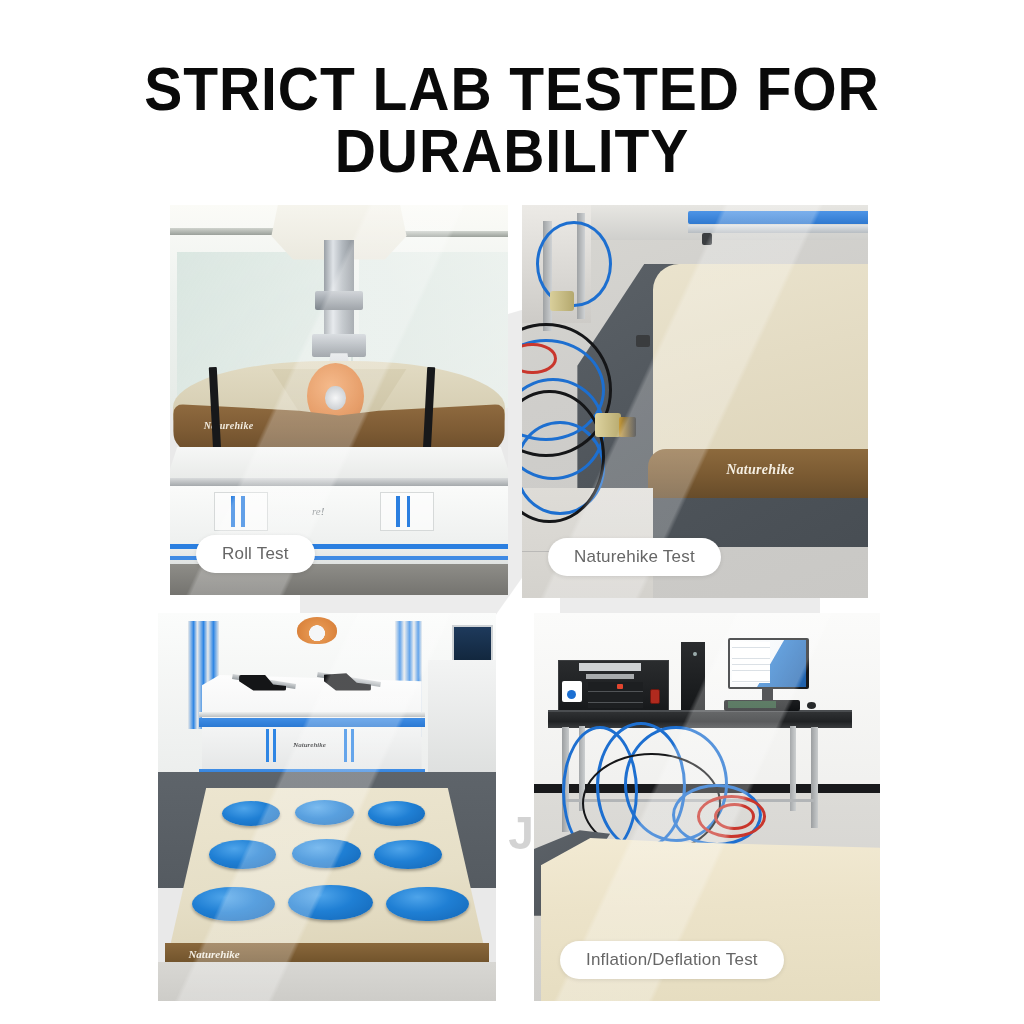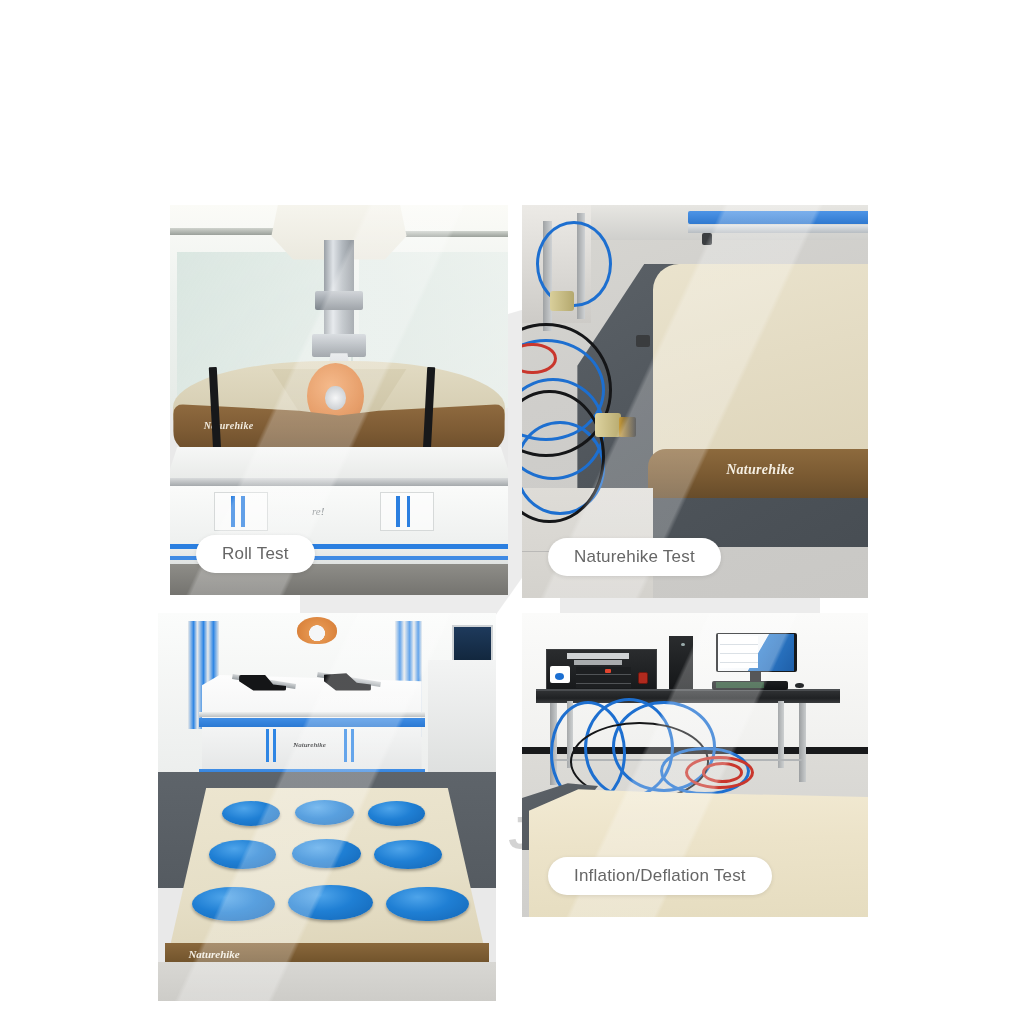--- a/index.html
+++ b/index.html
@@ -63,21 +63,21 @@
     z-index:4;
   }
   .panel {
     position:absolute;
     overflow:hidden;
     background:#e9e9e9;
   }
   #panel-roll      { left:0px;   top:0px;   width:338px; height:390px;margin-left:12px; }
   #panel-inflation { left:364px; top:0px;   width:346px; height:393px; }
   #panel-weight    { left:0px;   top:408px; width:338px; height:388px; }
-  #panel-infdef    { left:364px; top:408px; width:346px; height:304px; }
+  #panel-infdef    { left:376px; top:408px; width:346px; height:388px; }
 
   .scene { position:absolute; inset:0; }
 
   
   .caption {
     position:absolute;
     bottom:22px; left:26px;
     background:#fff;
     border-radius:999px;
     padding:9px 26px;
@@ -332,20 +332,23 @@
     position:absolute; inset:0; z-index:5; pointer-events:none;
     background:linear-gradient(115deg,rgba(255,255,255,0) 0%,rgba(255,255,255,0) 38%,
       rgba(255,255,255,.26) 39%,rgba(255,255,255,.26) 56%,rgba(255,255,255,0) 57%);
   }
 </style>
 </head>
 <body>
 
 <div id="page">
 
+  <div id="title">
+    <span class="tx">STRICT LAB TESTED FOR DURABILITY</span>
+  </div>
 
   <div id="watermark">
     <svg class="wm-logo" viewBox="0 0 790 640">
       <g fill="#c3c3c3">
         <polygon points="180,330 300,130 300,450 180,450"></polygon>
         <polygon points="300,130 640,30 330,470 300,470"></polygon>
         <polygon points="440,300 560,300 560,620 440,500"></polygon>
         <polygon points="560,300 700,200 700,620 560,620"></polygon>
       </g>
     </svg>

